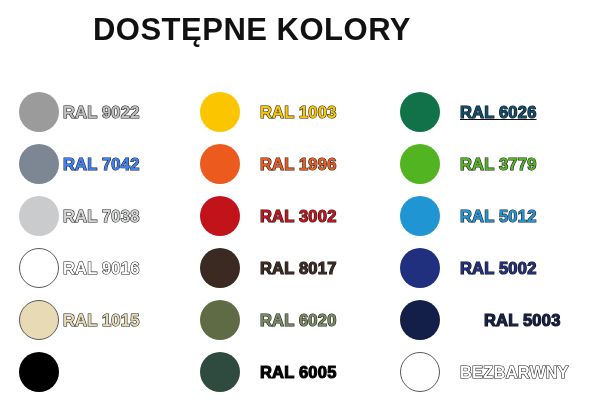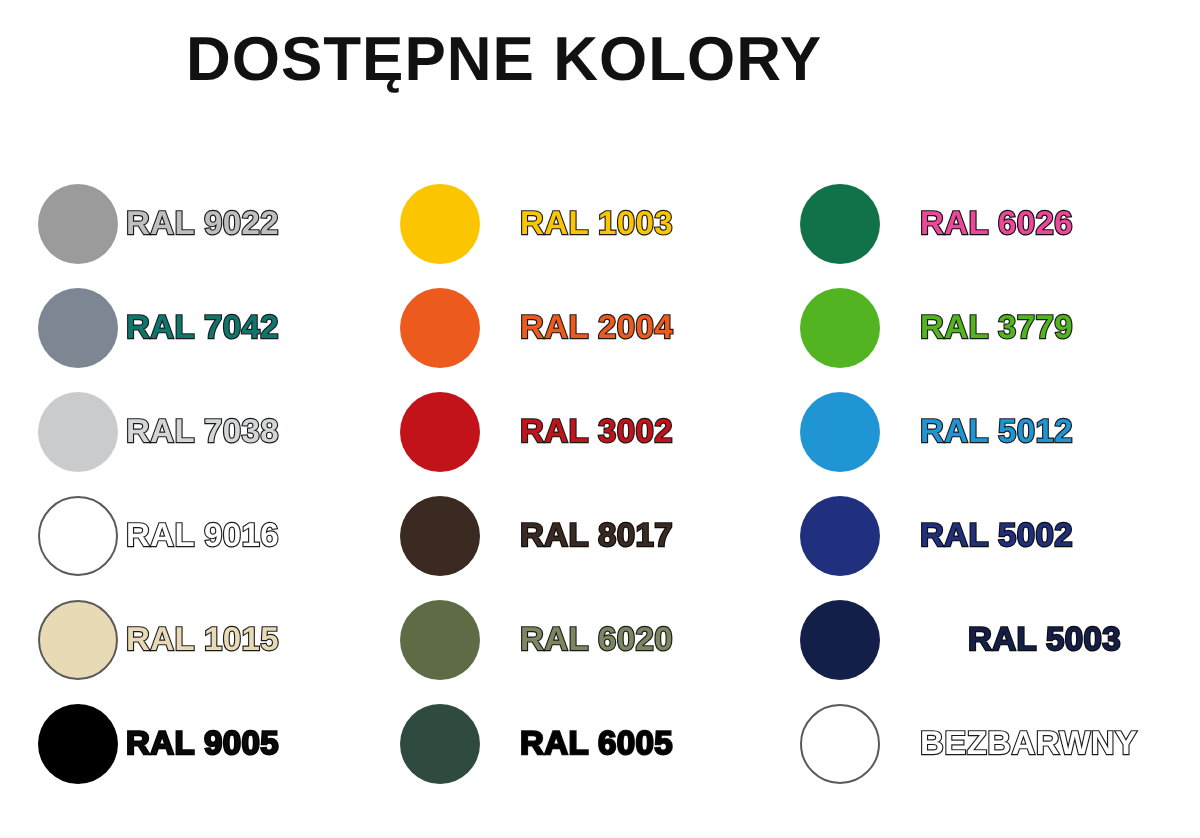--- a/index.html
+++ b/index.html
@@ -85,29 +85,29 @@
     <div class="color-item col1">
       <div class="swatch" style="background: rgb(155, 155, 155);"></div>
       <div class="color-label" style="color: rgb(191, 191, 191); -webkit-text-stroke-color: rgb(26, 26, 26);">RAL 9022</div>
     </div>
     <div class="color-item col2">
       <div class="swatch" style="background: rgb(251, 198, 0);"></div>
       <div class="color-label" style="color: rgb(251, 198, 0); -webkit-text-stroke-color: rgb(26, 26, 26);">RAL 1003</div>
     </div>
     <div class="color-item col3">
       <div class="swatch" style="background: rgb(17, 114, 74);"></div>
-      <div class="color-label" style="color: #ec4899; -webkit-text-stroke-color: rgb(13, 13, 13);">RAL 6026</div>
+      <div class="color-label" style="color: #0c4a6e; text-decoration: underline; -webkit-text-stroke-color: rgb(13, 13, 13);">RAL 6026</div>
     </div>
     <div class="color-item col1">
       <div class="swatch" style="background: rgb(125, 135, 148);"></div>
-      <div class="color-label" style="color: #0f766e; -webkit-text-stroke-color: rgb(26, 26, 26);">RAL 7042</div>
+      <div class="color-label" style="color: #3b82f6; -webkit-text-stroke-color: rgb(26, 26, 26);">RAL 7042</div>
     </div>
     <div class="color-item col2">
       <div class="swatch" style="background: rgb(236, 90, 30);"></div>
-      <div class="color-label" style="color: rgb(236, 90, 30); -webkit-text-stroke-color: rgb(26, 26, 26);">RAL 2004</div>
+      <div class="color-label" style="color: rgb(236, 90, 30); -webkit-text-stroke-color: rgb(26, 26, 26);">RAL 1996</div>
     </div>
     <div class="color-item col3">
       <div class="swatch" style="background: rgb(82, 180, 32);"></div>
       <div class="color-label" style="color: rgb(82, 180, 32); -webkit-text-stroke-color: rgb(26, 26, 26);">RAL 3779</div>
     </div>
     <div class="color-item col1">
       <div class="swatch" style="background: rgb(201, 203, 204);"></div>
       <div class="color-label" style="color: rgb(211, 213, 214); -webkit-text-stroke-color: rgb(26, 26, 26);">RAL 7038</div>
     </div>
     <div class="color-item col2">
@@ -137,21 +137,20 @@
     <div class="color-item col2">
       <div class="swatch" style="background: rgb(95, 107, 69);"></div>
       <div class="color-label" style="color: rgb(123, 135, 96); -webkit-text-stroke-color: rgb(26, 26, 26);">RAL 6020</div>
     </div>
     <div class="color-item col3">
       <div class="swatch" style="background: rgb(19, 31, 72);"></div>
       <div class="color-label" style="color: rgb(19, 31, 72); margin-left: 44px; -webkit-text-stroke-color: rgb(13, 13, 13);">RAL 5003</div>
     </div>
     <div class="color-item col1">
       <div class="swatch" style="background: rgb(0, 0, 0);"></div>
-      <div class="color-label" style="color: rgb(10, 10, 10); -webkit-text-stroke-color: rgb(0, 0, 0);">RAL 9005</div>
     </div>
     <div class="color-item col2">
       <div class="swatch" style="background: rgb(47, 75, 63);"></div>
       <div class="color-label" style="color: #000000; -webkit-text-stroke-color: rgb(13, 13, 13);">RAL 6005</div>
     </div>
     <div class="color-item col3">
       <div class="swatch outlined" style="background: rgb(255, 255, 255);"></div>
       <div class="color-label" style="color: rgb(255, 255, 255); -webkit-text-stroke-color: rgb(26, 26, 26);">BEZBARWNY</div>
     </div>
   </div>

